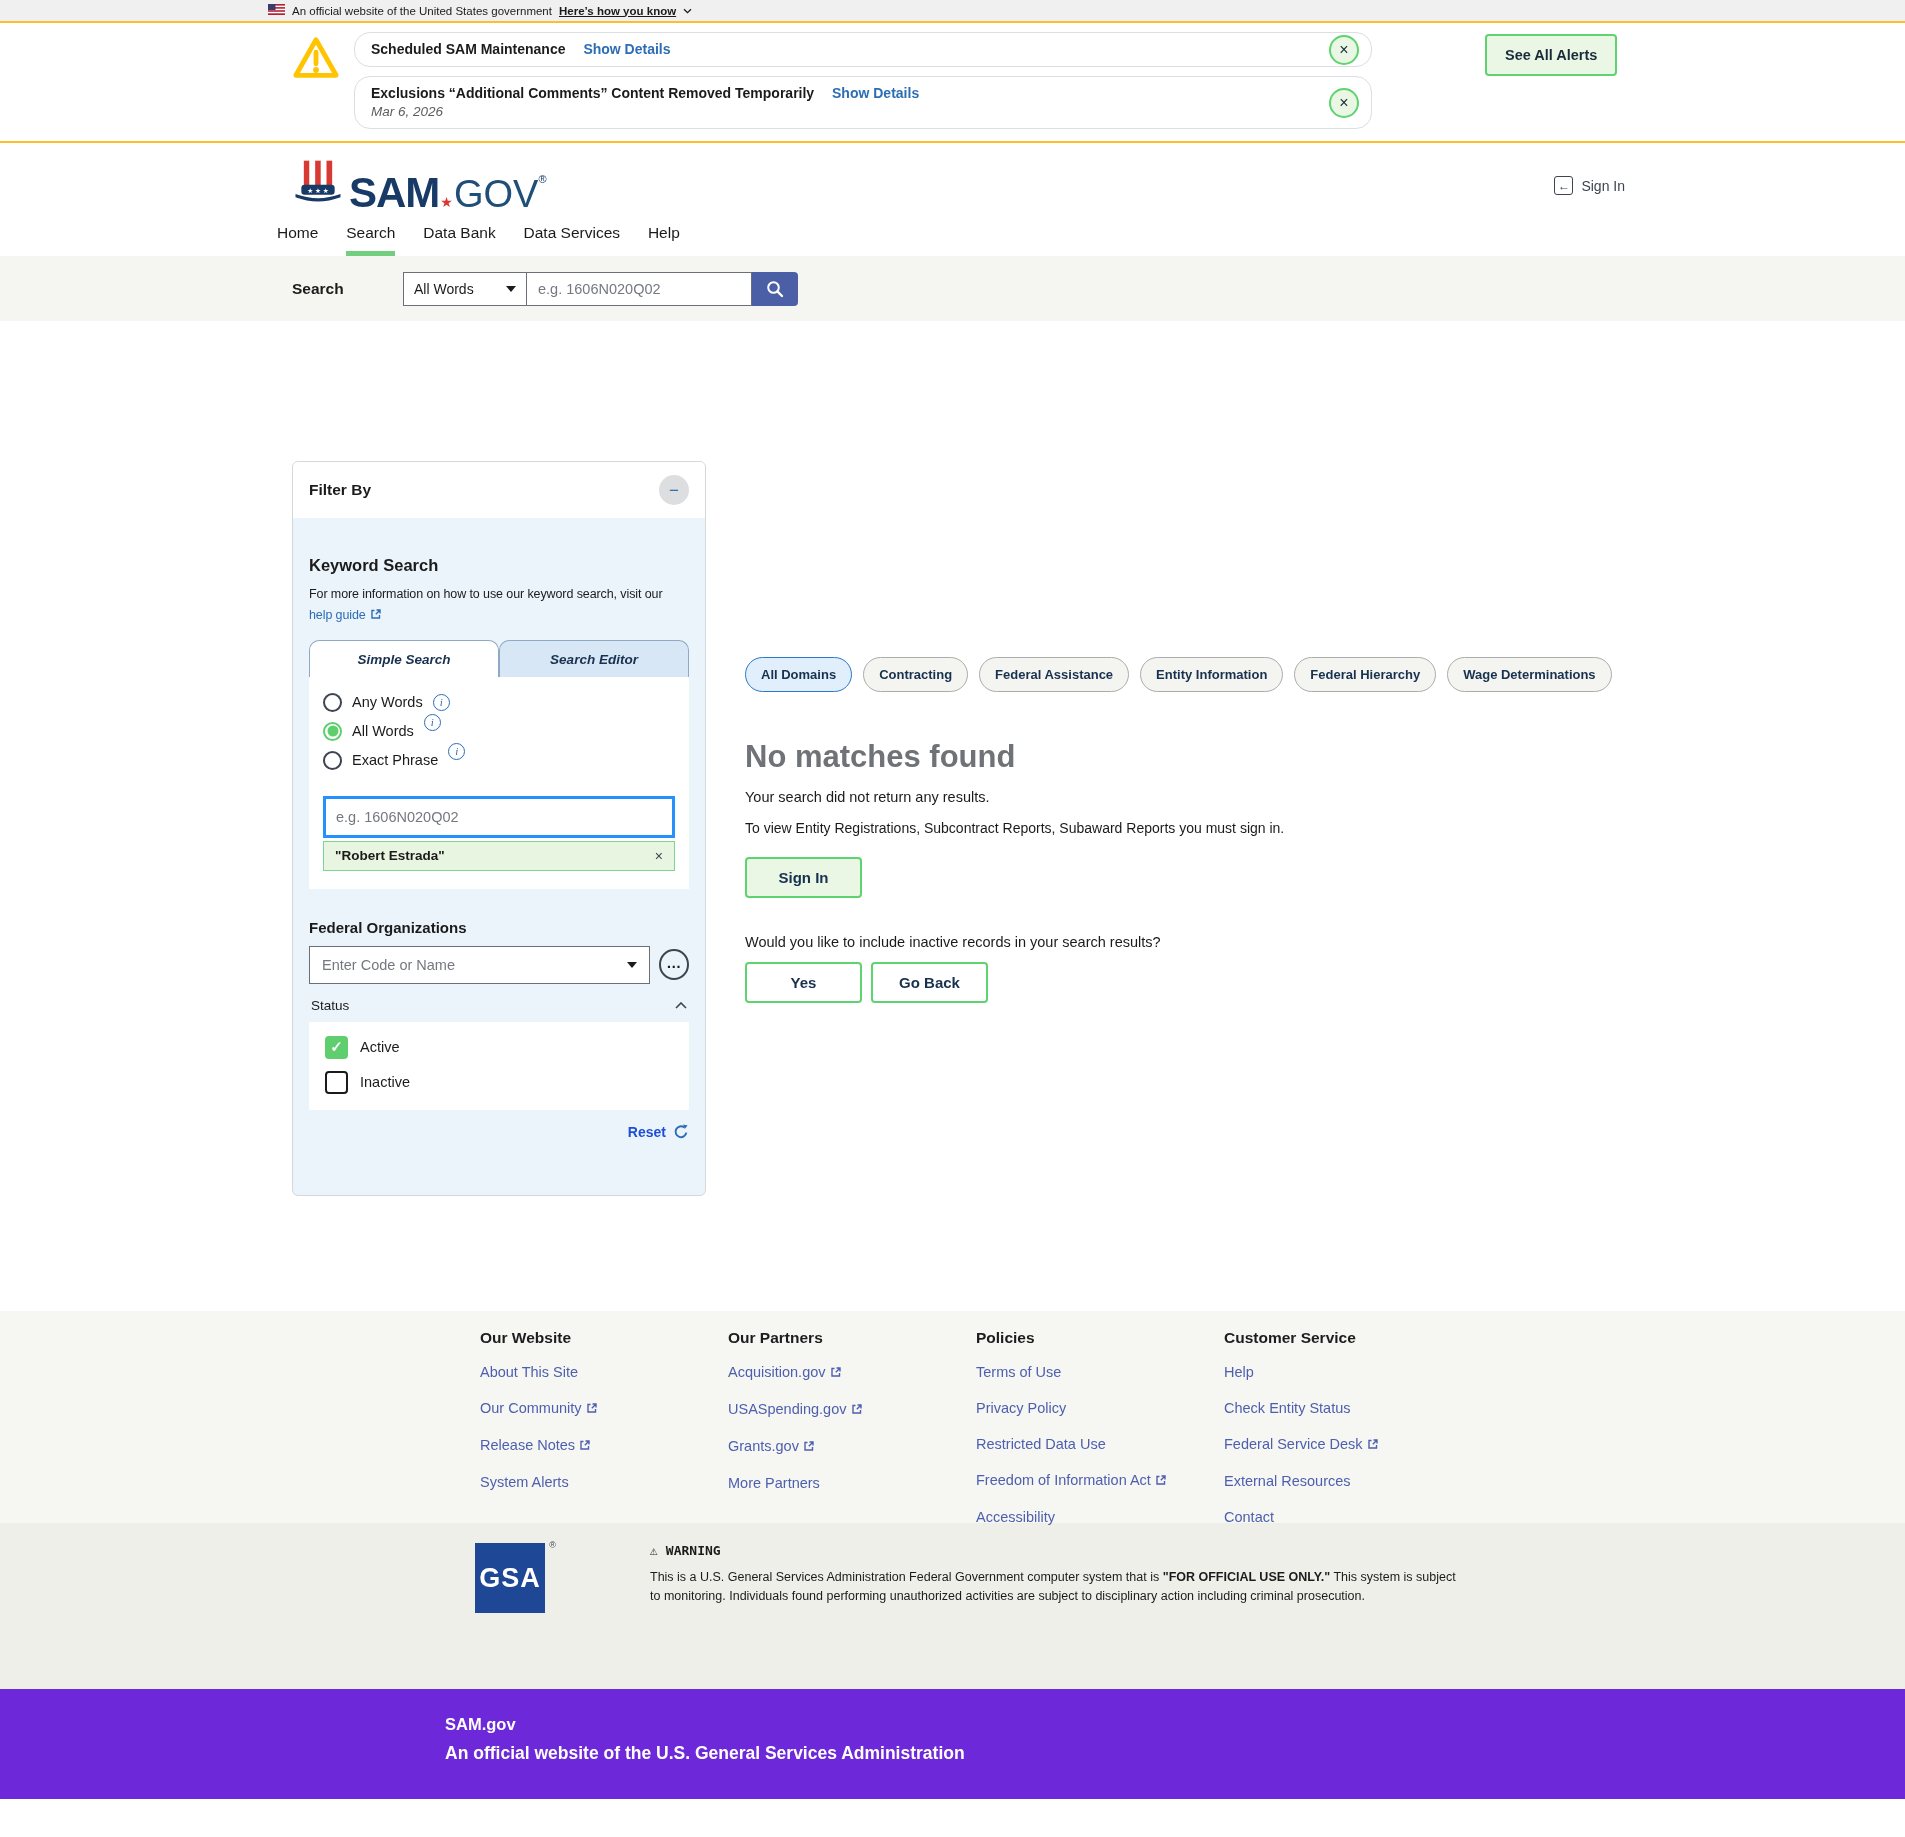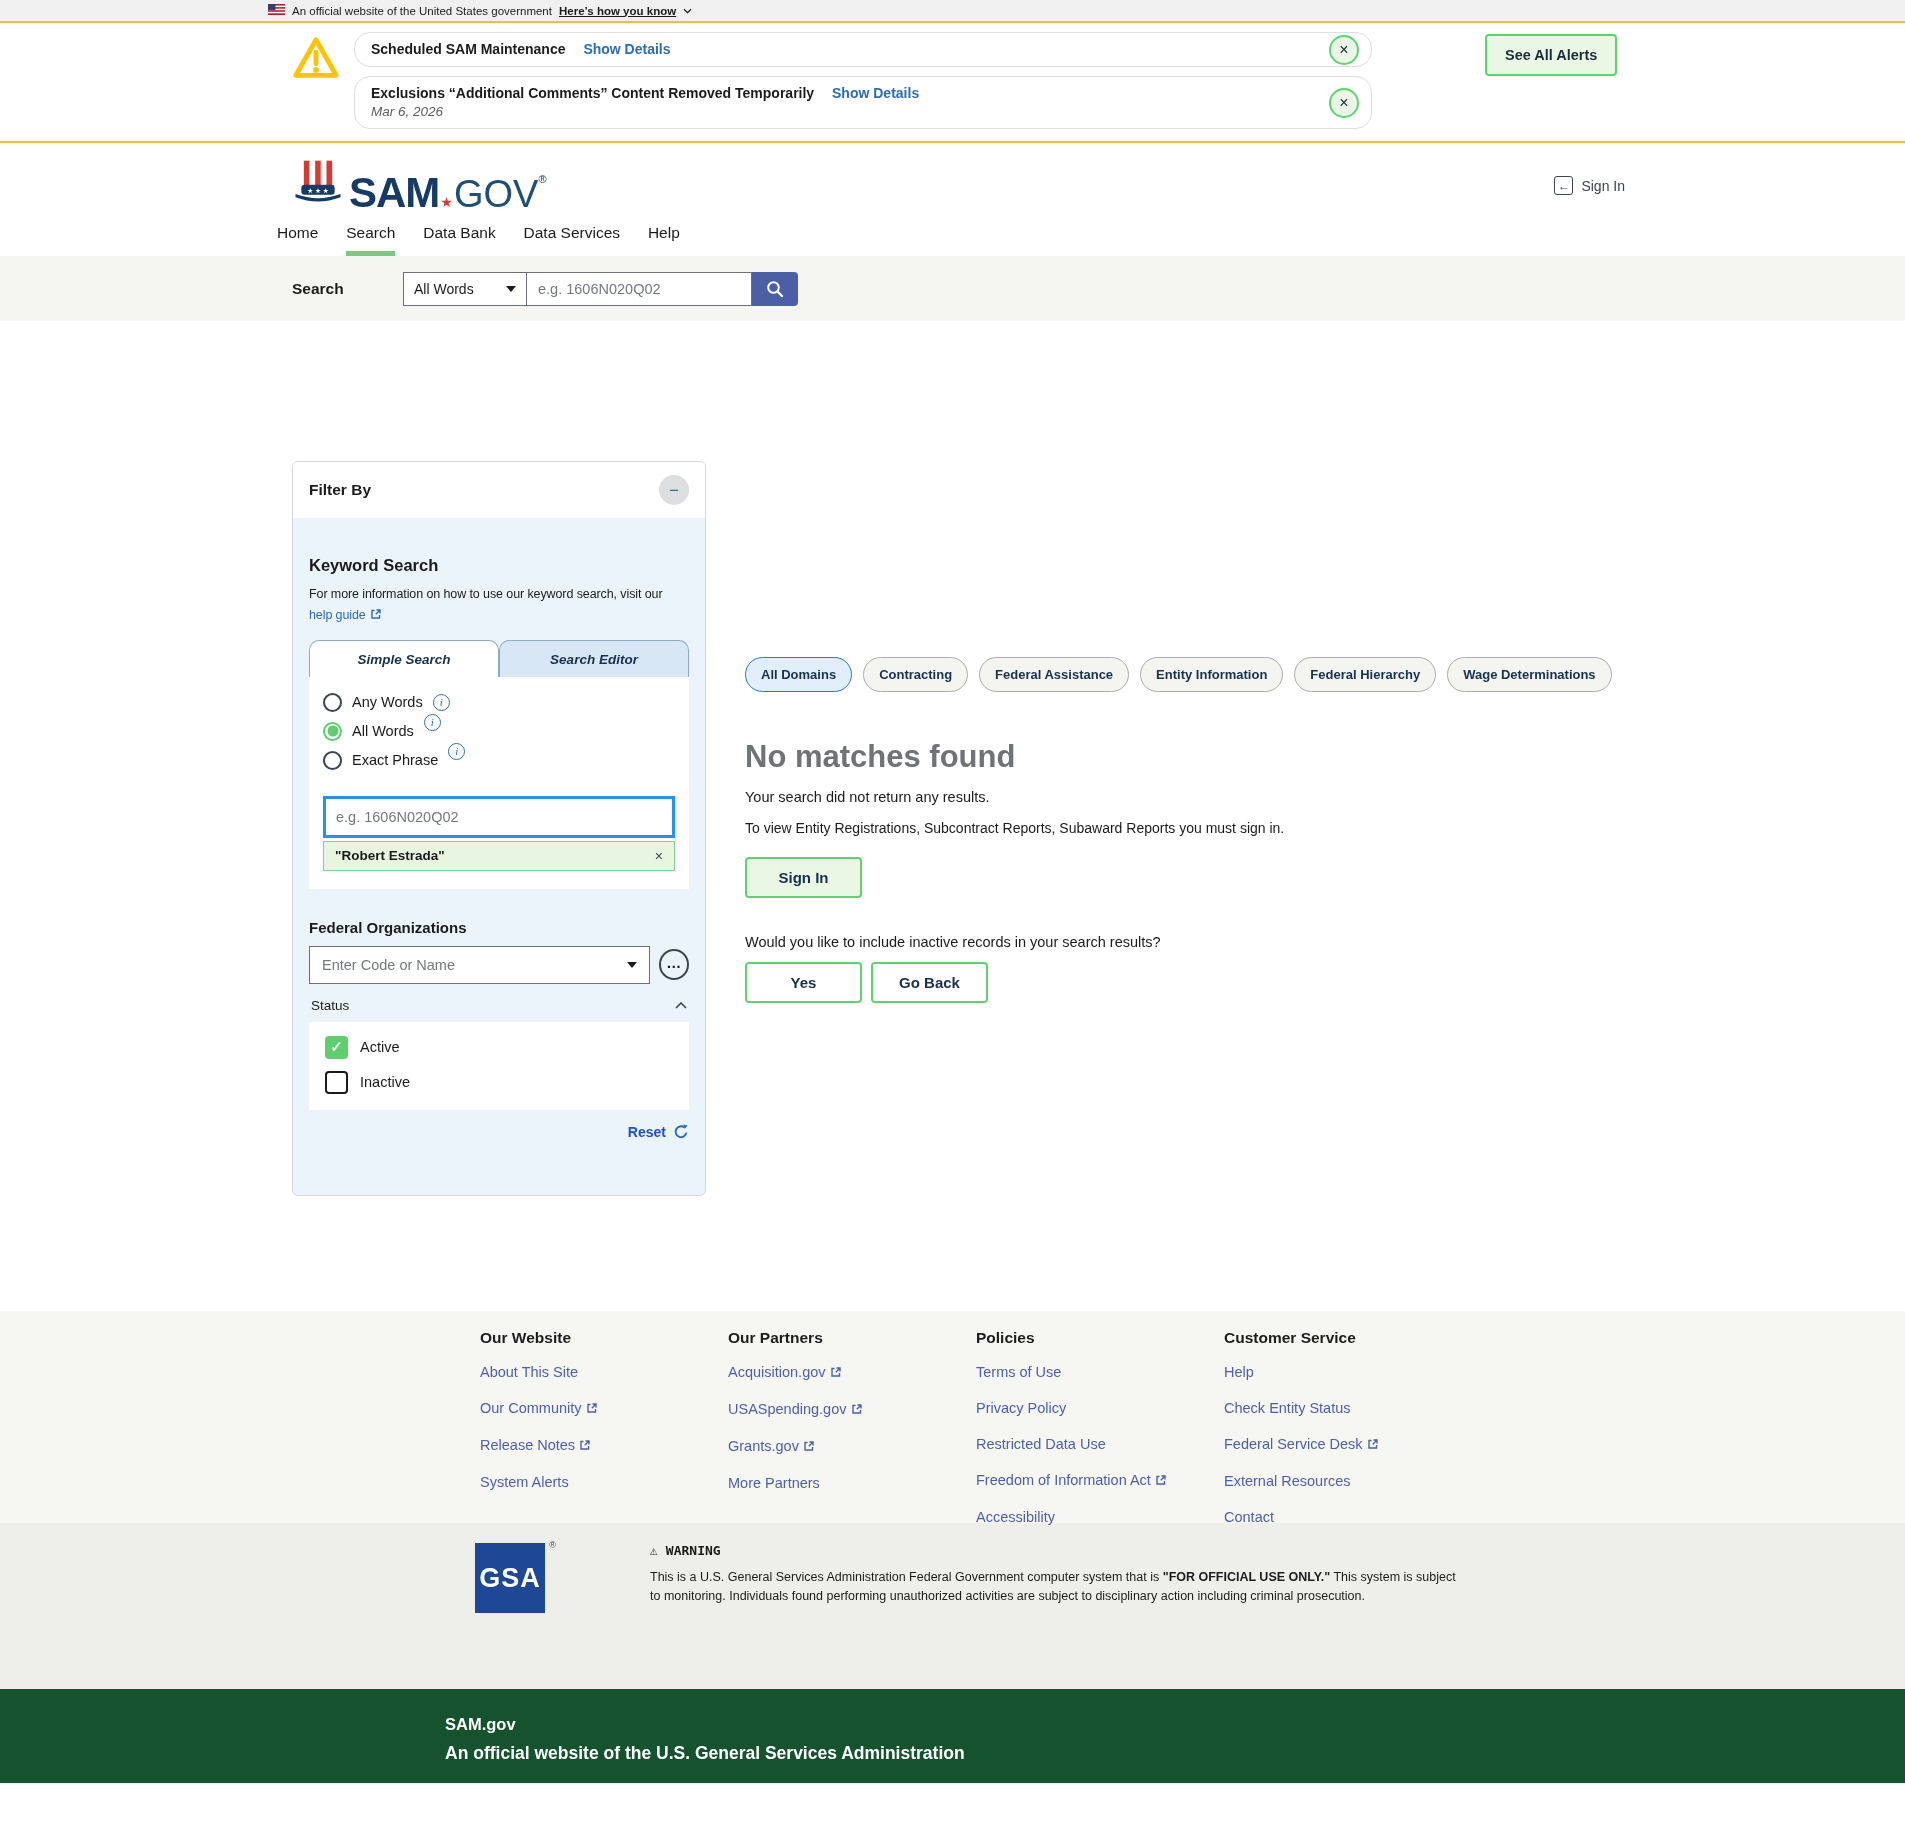--- a/index.html
+++ b/index.html
@@ -114,21 +114,21 @@
   .fcol a { display:block; margin-bottom:20px; font-size:14.5px; color:#4D5FAE; }
 
   .warning-band { background:#EFEFEA; height:166px; padding:20px 0 0 475px; display:flex; align-items:flex-start; }
   .gsa-logo { width:70px; height:70px; background:#1E4796; color:#fff; display:flex; align-items:center; justify-content:center; font-weight:bold; font-size:27px; letter-spacing:1px; position:relative; flex-shrink:0; }
   .gsa-reg { position:absolute; top:-3px; right:-11px; font-size:9px; color:#3D4551; font-weight:normal; letter-spacing:0; }
   .warning-col { margin-left:105px; width:815px; }
   .warning-head { font-family:"DejaVu Sans Mono", monospace; font-weight:bold; font-size:13px; display:flex; align-items:center; gap:8px; }
   .warning-col p { margin:10px 0 0; font-size:12.5px; line-height:1.55; }
   .warning-col p.second { margin-top:17px; }
 
-  .dark-footer { background:#14532d; height:94px; padding:26px 0 0 445px; color:#fff; }
+  .dark-footer { background:#6d28d9; height:110px; padding:26px 0 0 445px; color:#fff; }
   .df-title { font-weight:bold; font-size:16.5px; }
   .df-sub { font-weight:bold; font-size:17.5px; margin-top:9px; }
 </style>
 </head>
 <body>
 
 <div class="gov-banner">
   <span class="flag">
     <svg width="17" height="11" viewBox="0 0 17 11">
       <rect width="17" height="11" fill="#fff"></rect>

